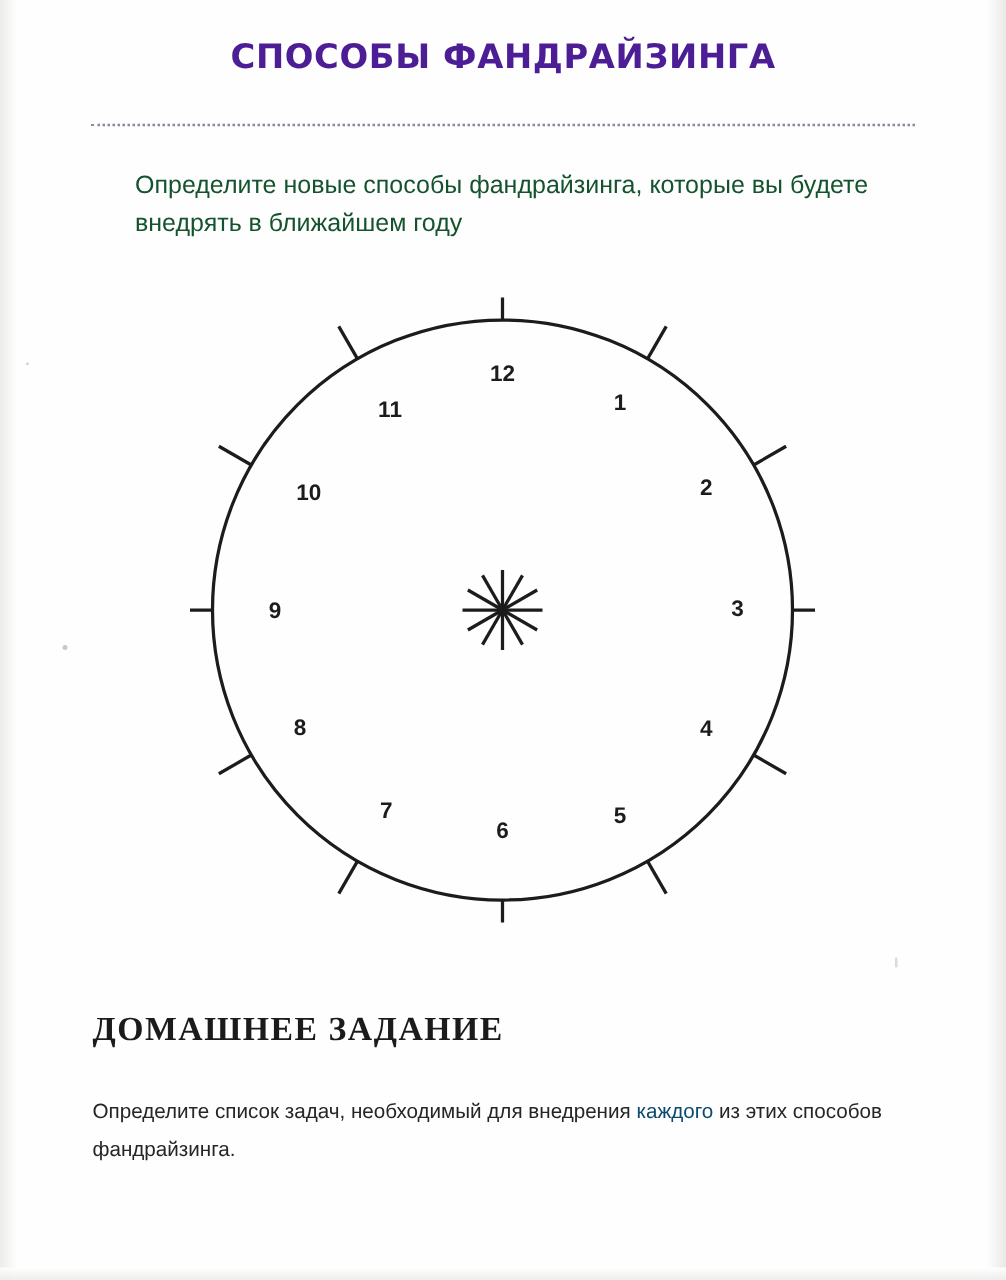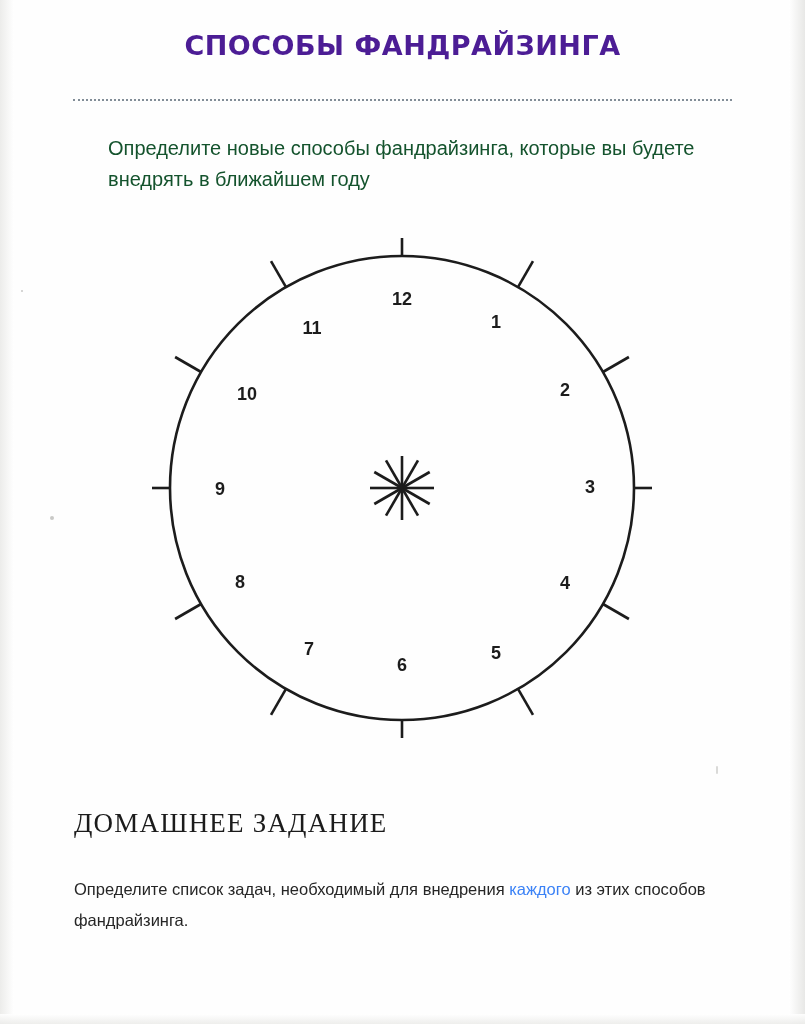--- a/index.html
+++ b/index.html
@@ -96,36 +96,36 @@
     height: 500px;
   }
   .clock-wrap svg { display: block; }
 
   .hw-title {
     position: absolute;
     left: 74px;
     top: 808px;
     font-family: "Liberation Serif", serif;
     font-size: 27px;
-    font-weight: 400;
+    font-weight: 700;
     letter-spacing: 1.2px;
     color: #1b1b1b;
   }
 
   .hw-text {
     position: absolute;
     left: 74px;
     top: 874px;
     width: 650px;
     font-size: 16.5px;
     line-height: 31px;
     color: #262626;
   }
   .hw-text .accent {
-    color: #3b82f6;
+    color: #0c4a6e;
   }
 </style>
 </head>
 <body>
 
 <div class="page">
 
   <div class="edge-left"></div>
   <div class="edge-right"></div>
   <div class="edge-bottom"></div>

